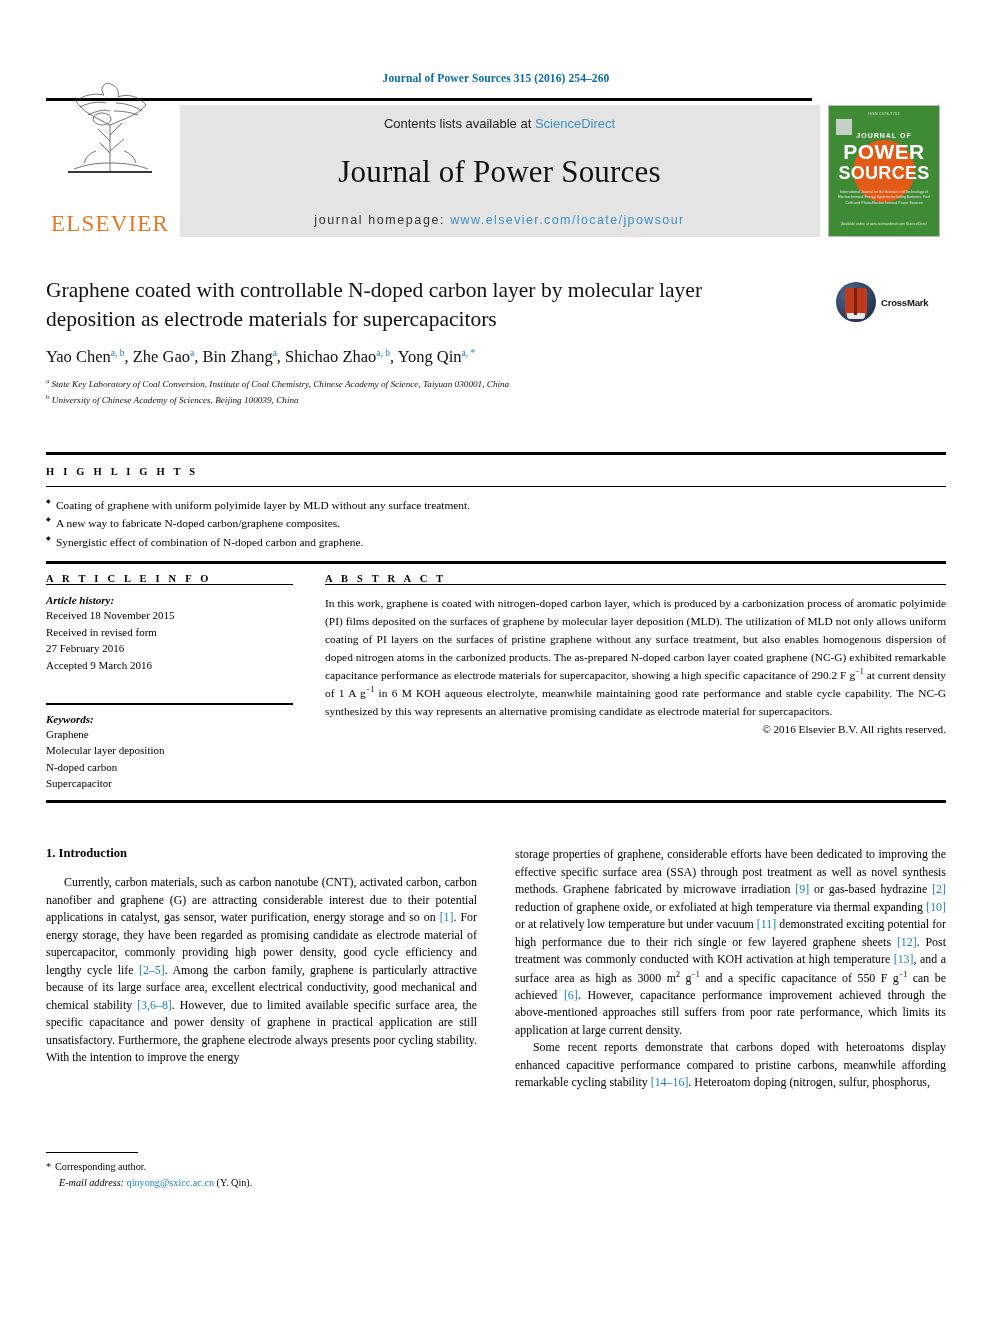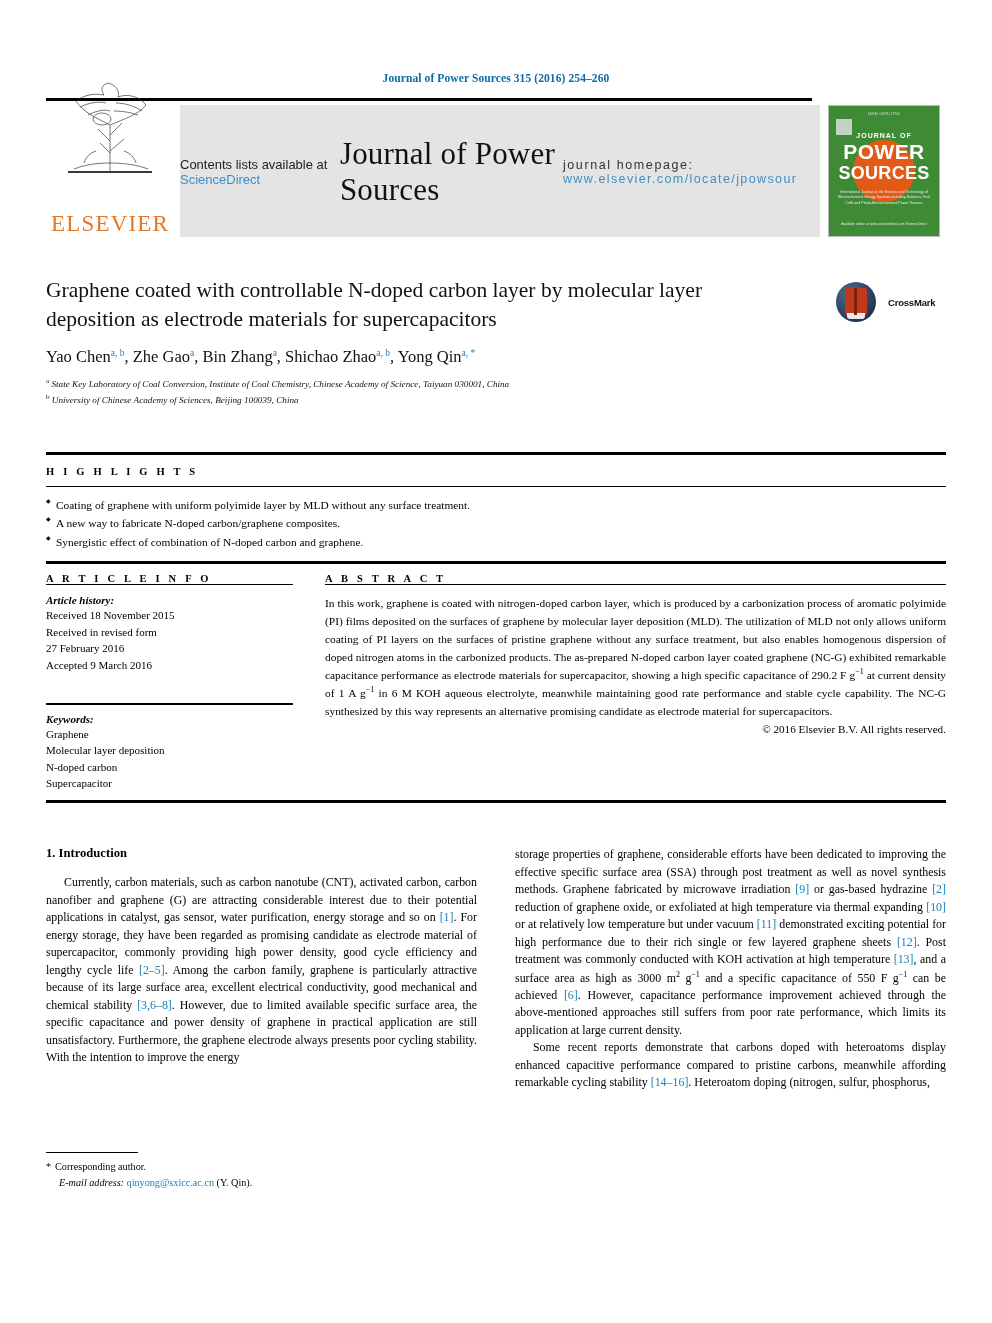--- a/index.html
+++ b/index.html
@@ -76,21 +76,21 @@
     letter-spacing: 1.2px;
     color: #e87722;
     line-height: 1;
     margin-top: 1px;
   }
   .gray-banner {
     flex: 1 1 auto;
     background: #e4e4e4;
     margin-left: 6px;
     display: flex;
-    flex-direction: row;
+    flex-direction: column;
     justify-content: space-between;
     align-items: center;
     padding: 11px 1px 10px 0;
   }
   .contents-line {
     font-family: "Liberation Sans", sans-serif;
     font-size: 13px;
     color: #222;
   }
   .contents-line .sd {
@@ -235,21 +235,21 @@
     margin: 0;
   }
   .crossmark {
     position: absolute;
     right: 0;
     top: 4px;
     width: 110px;
     height: 44px;
     display: flex;
     align-items: center;
-    gap: 12px;
+    gap: 5px;
   }
   .crossmark-disc {
     width: 40px;
     height: 40px;
     border-radius: 50%;
     background: radial-gradient(circle at 35% 30%, #4f6b93 0%, #2b3e5c 60%, #16233b 100%);
     position: relative;
     flex: 0 0 40px;
   }
   .crossmark-book {

